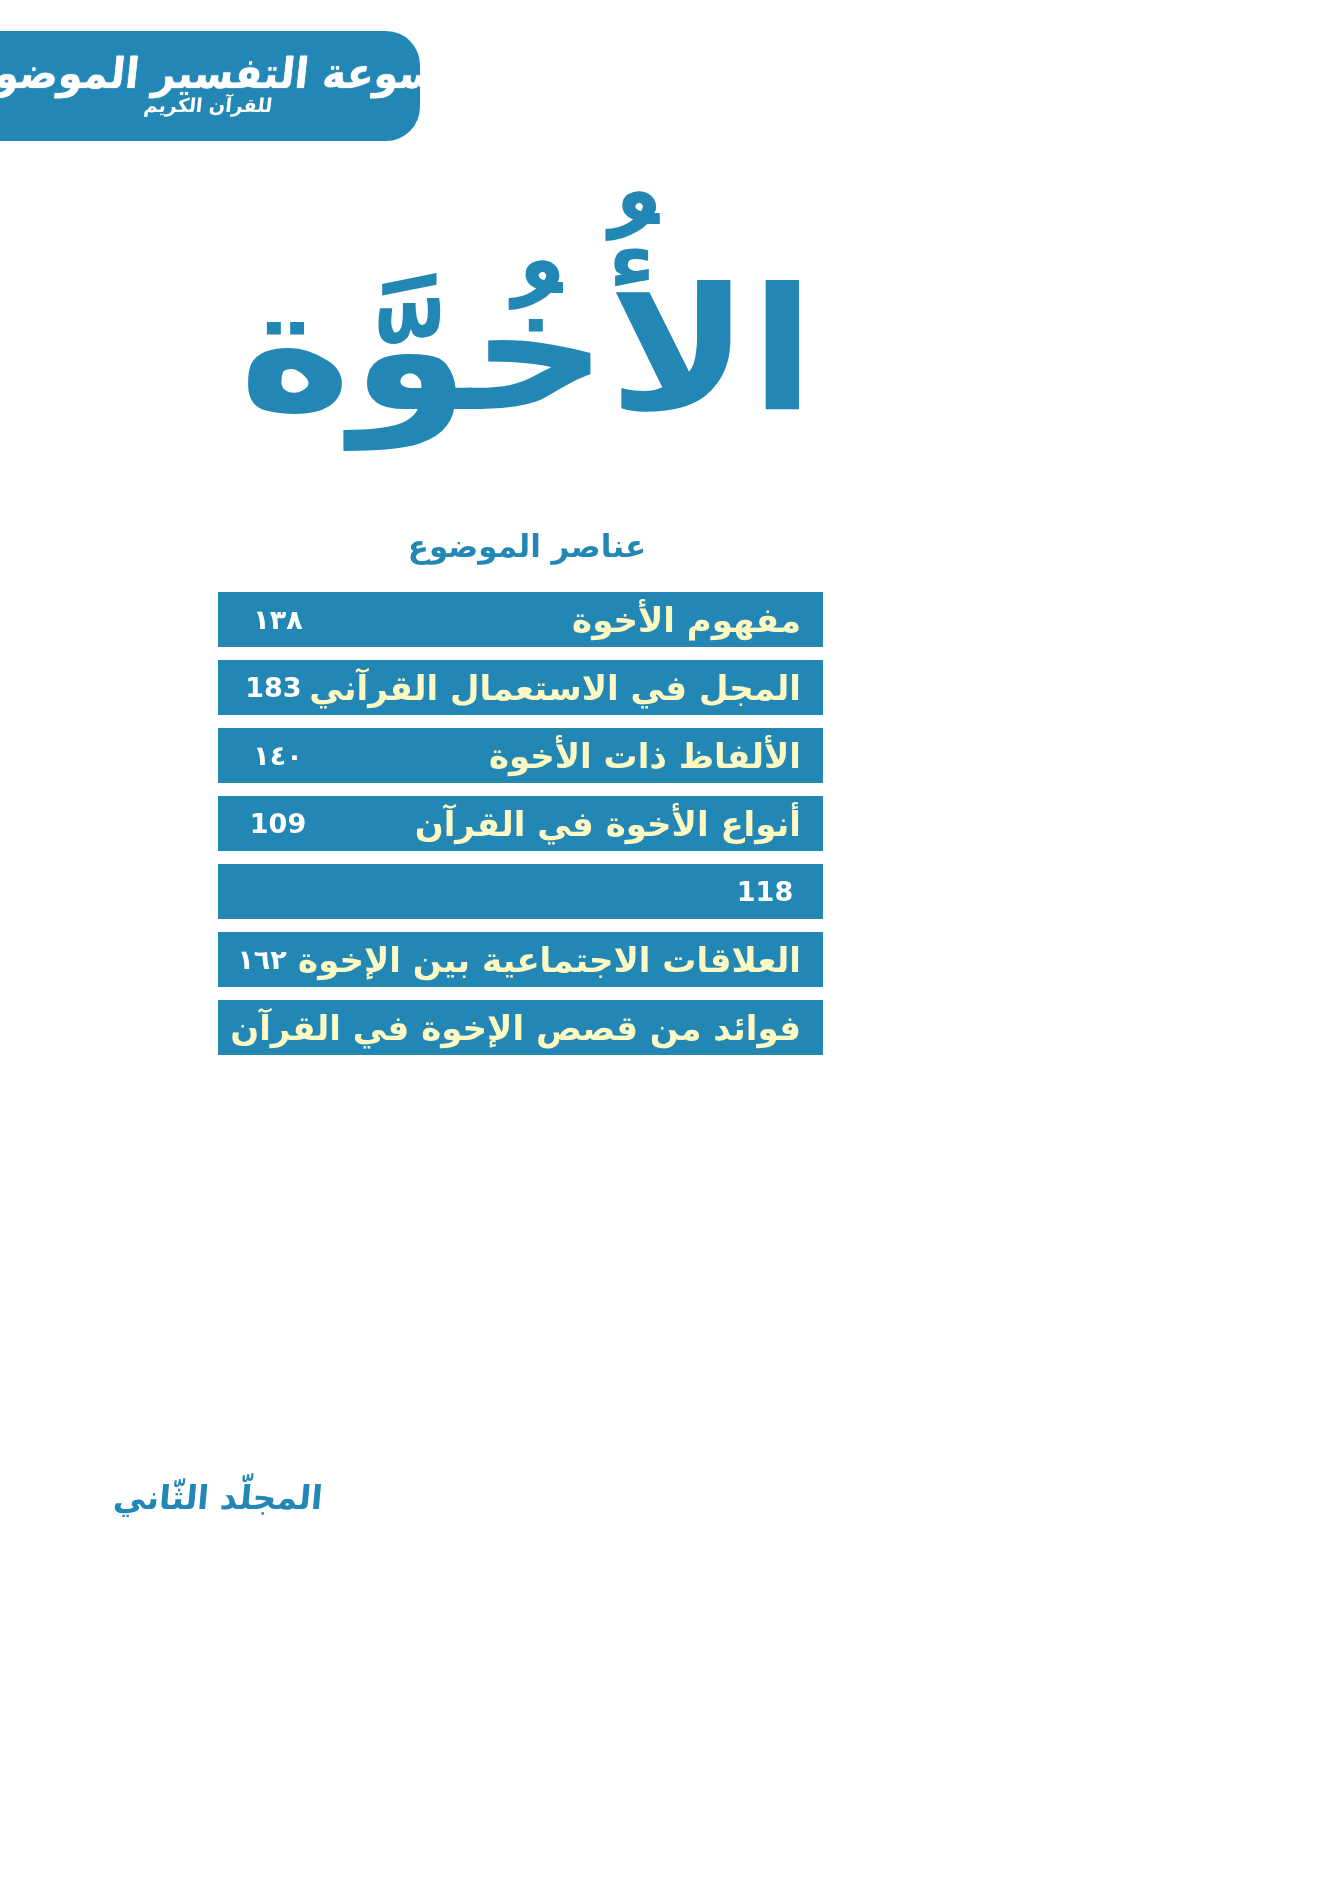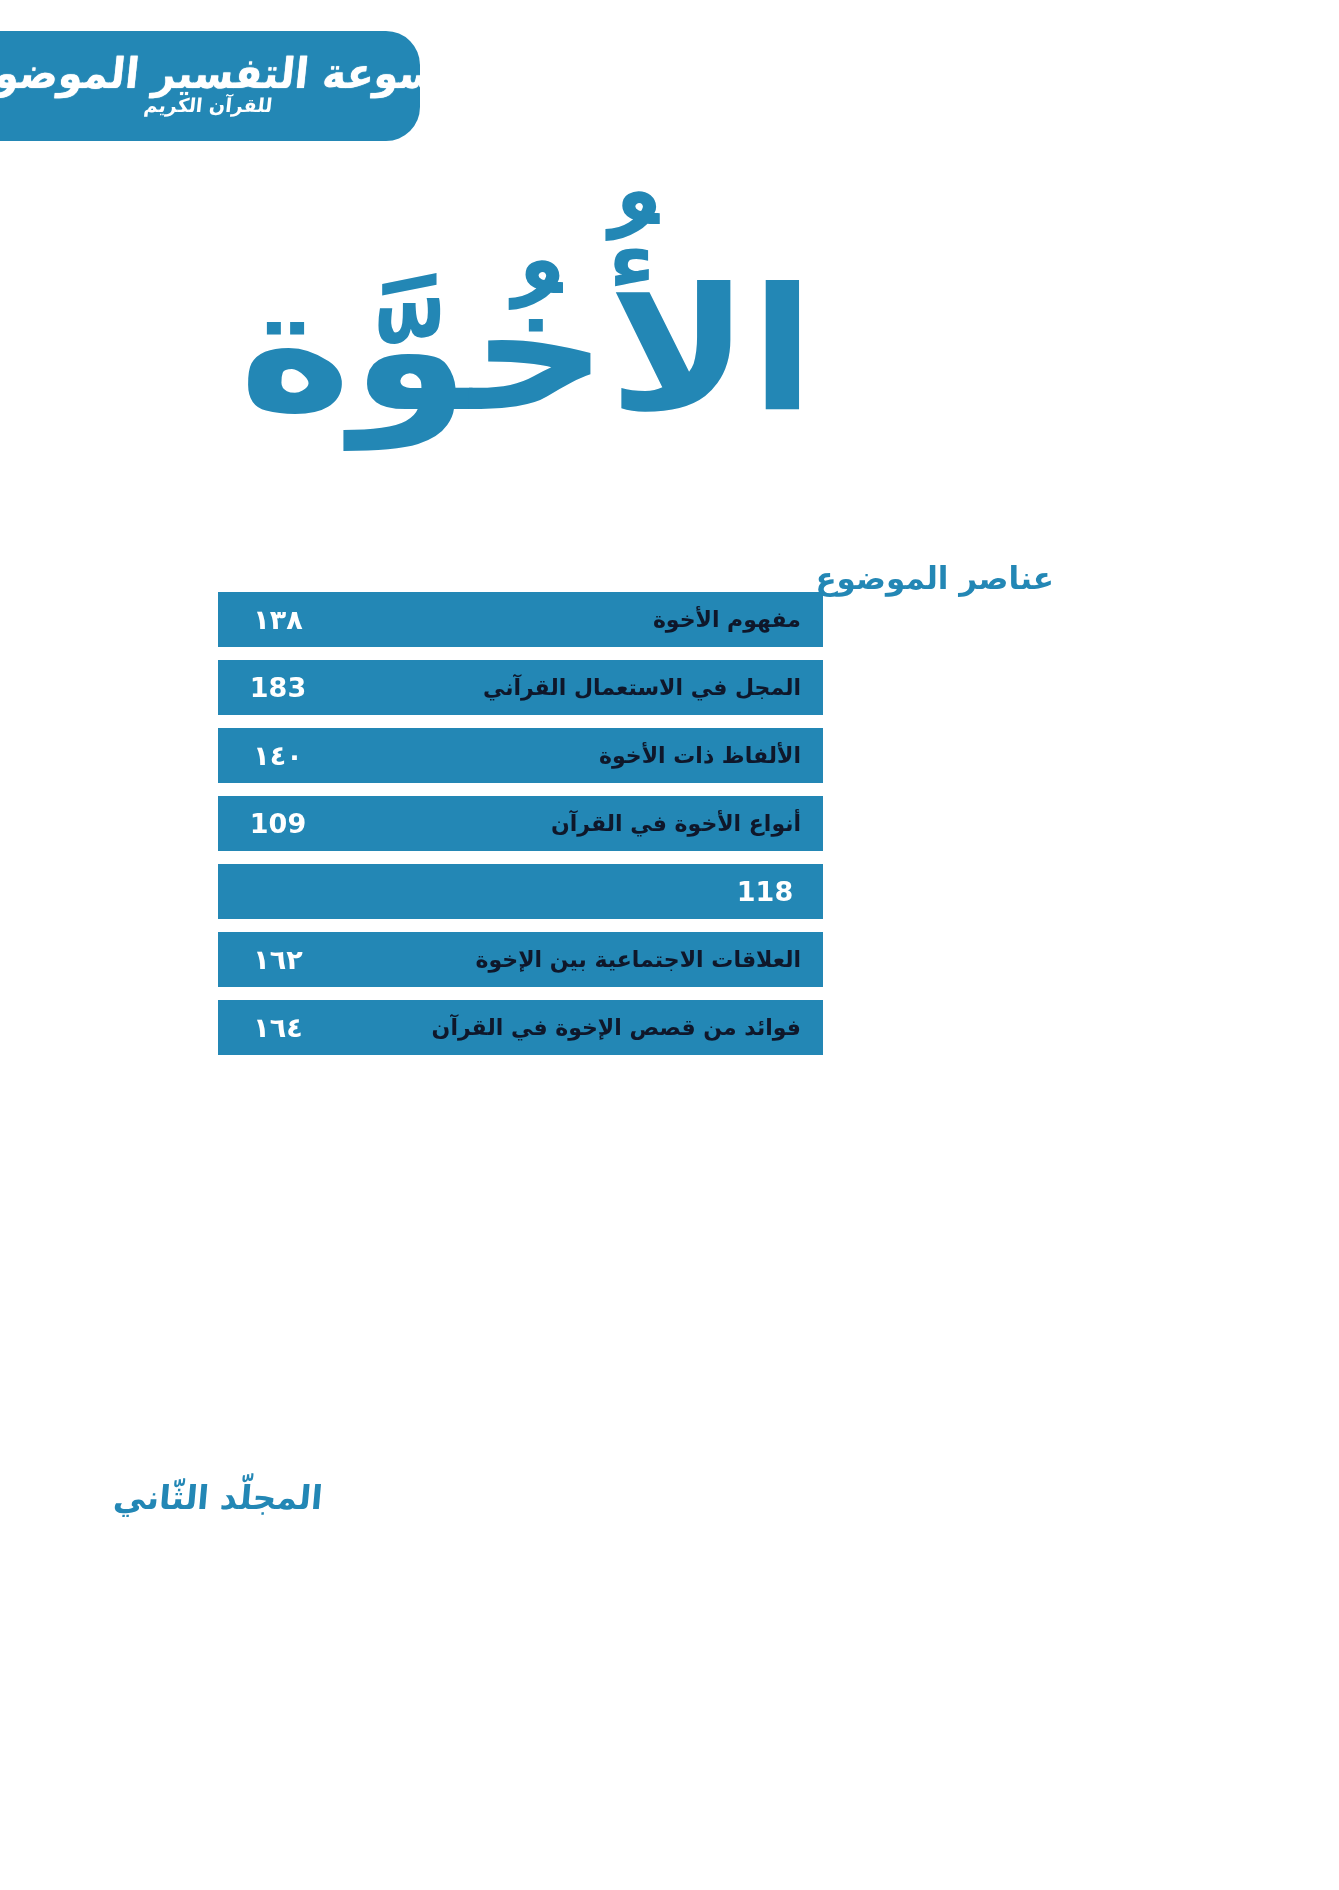--- a/index.html
+++ b/index.html
@@ -63,24 +63,24 @@
     font-size: 170px;
     font-weight: bold;
     line-height: 1.35;
     white-space: nowrap;
     transform: scaleX(1.12);
   }
 
   
   .elements-heading {
     position: absolute;
-    top: 560px;
+    top: 528px;
     left: 0;
     width: 1054px;
-    text-align: right;
+    text-align: center;
     color: #2387b5;
     font-size: 31px;
     font-weight: bold;
     white-space: nowrap;
   }
 
   
   .contents-table {
     position: absolute;
     top: 592px;
@@ -94,22 +94,22 @@
     background: #2387b5;
     height: 55px;
     display: flex;
     flex-direction: row;
     align-items: center;
     box-sizing: border-box;
     padding: 0 22px 0 24px;
   }
   .toc-label {
     flex: 1 1 auto;
-    color: #0f172a;
-    font-size: 22px;
+    color: #fef9c3;
+    font-size: 34px;
     font-weight: bold;
     text-align: right;
     white-space: nowrap;
     line-height: 1;
   }
   .toc-page {
     flex: 0 0 auto;
     color: #ffffff;
     font-size: 27px;
     font-weight: bold;

